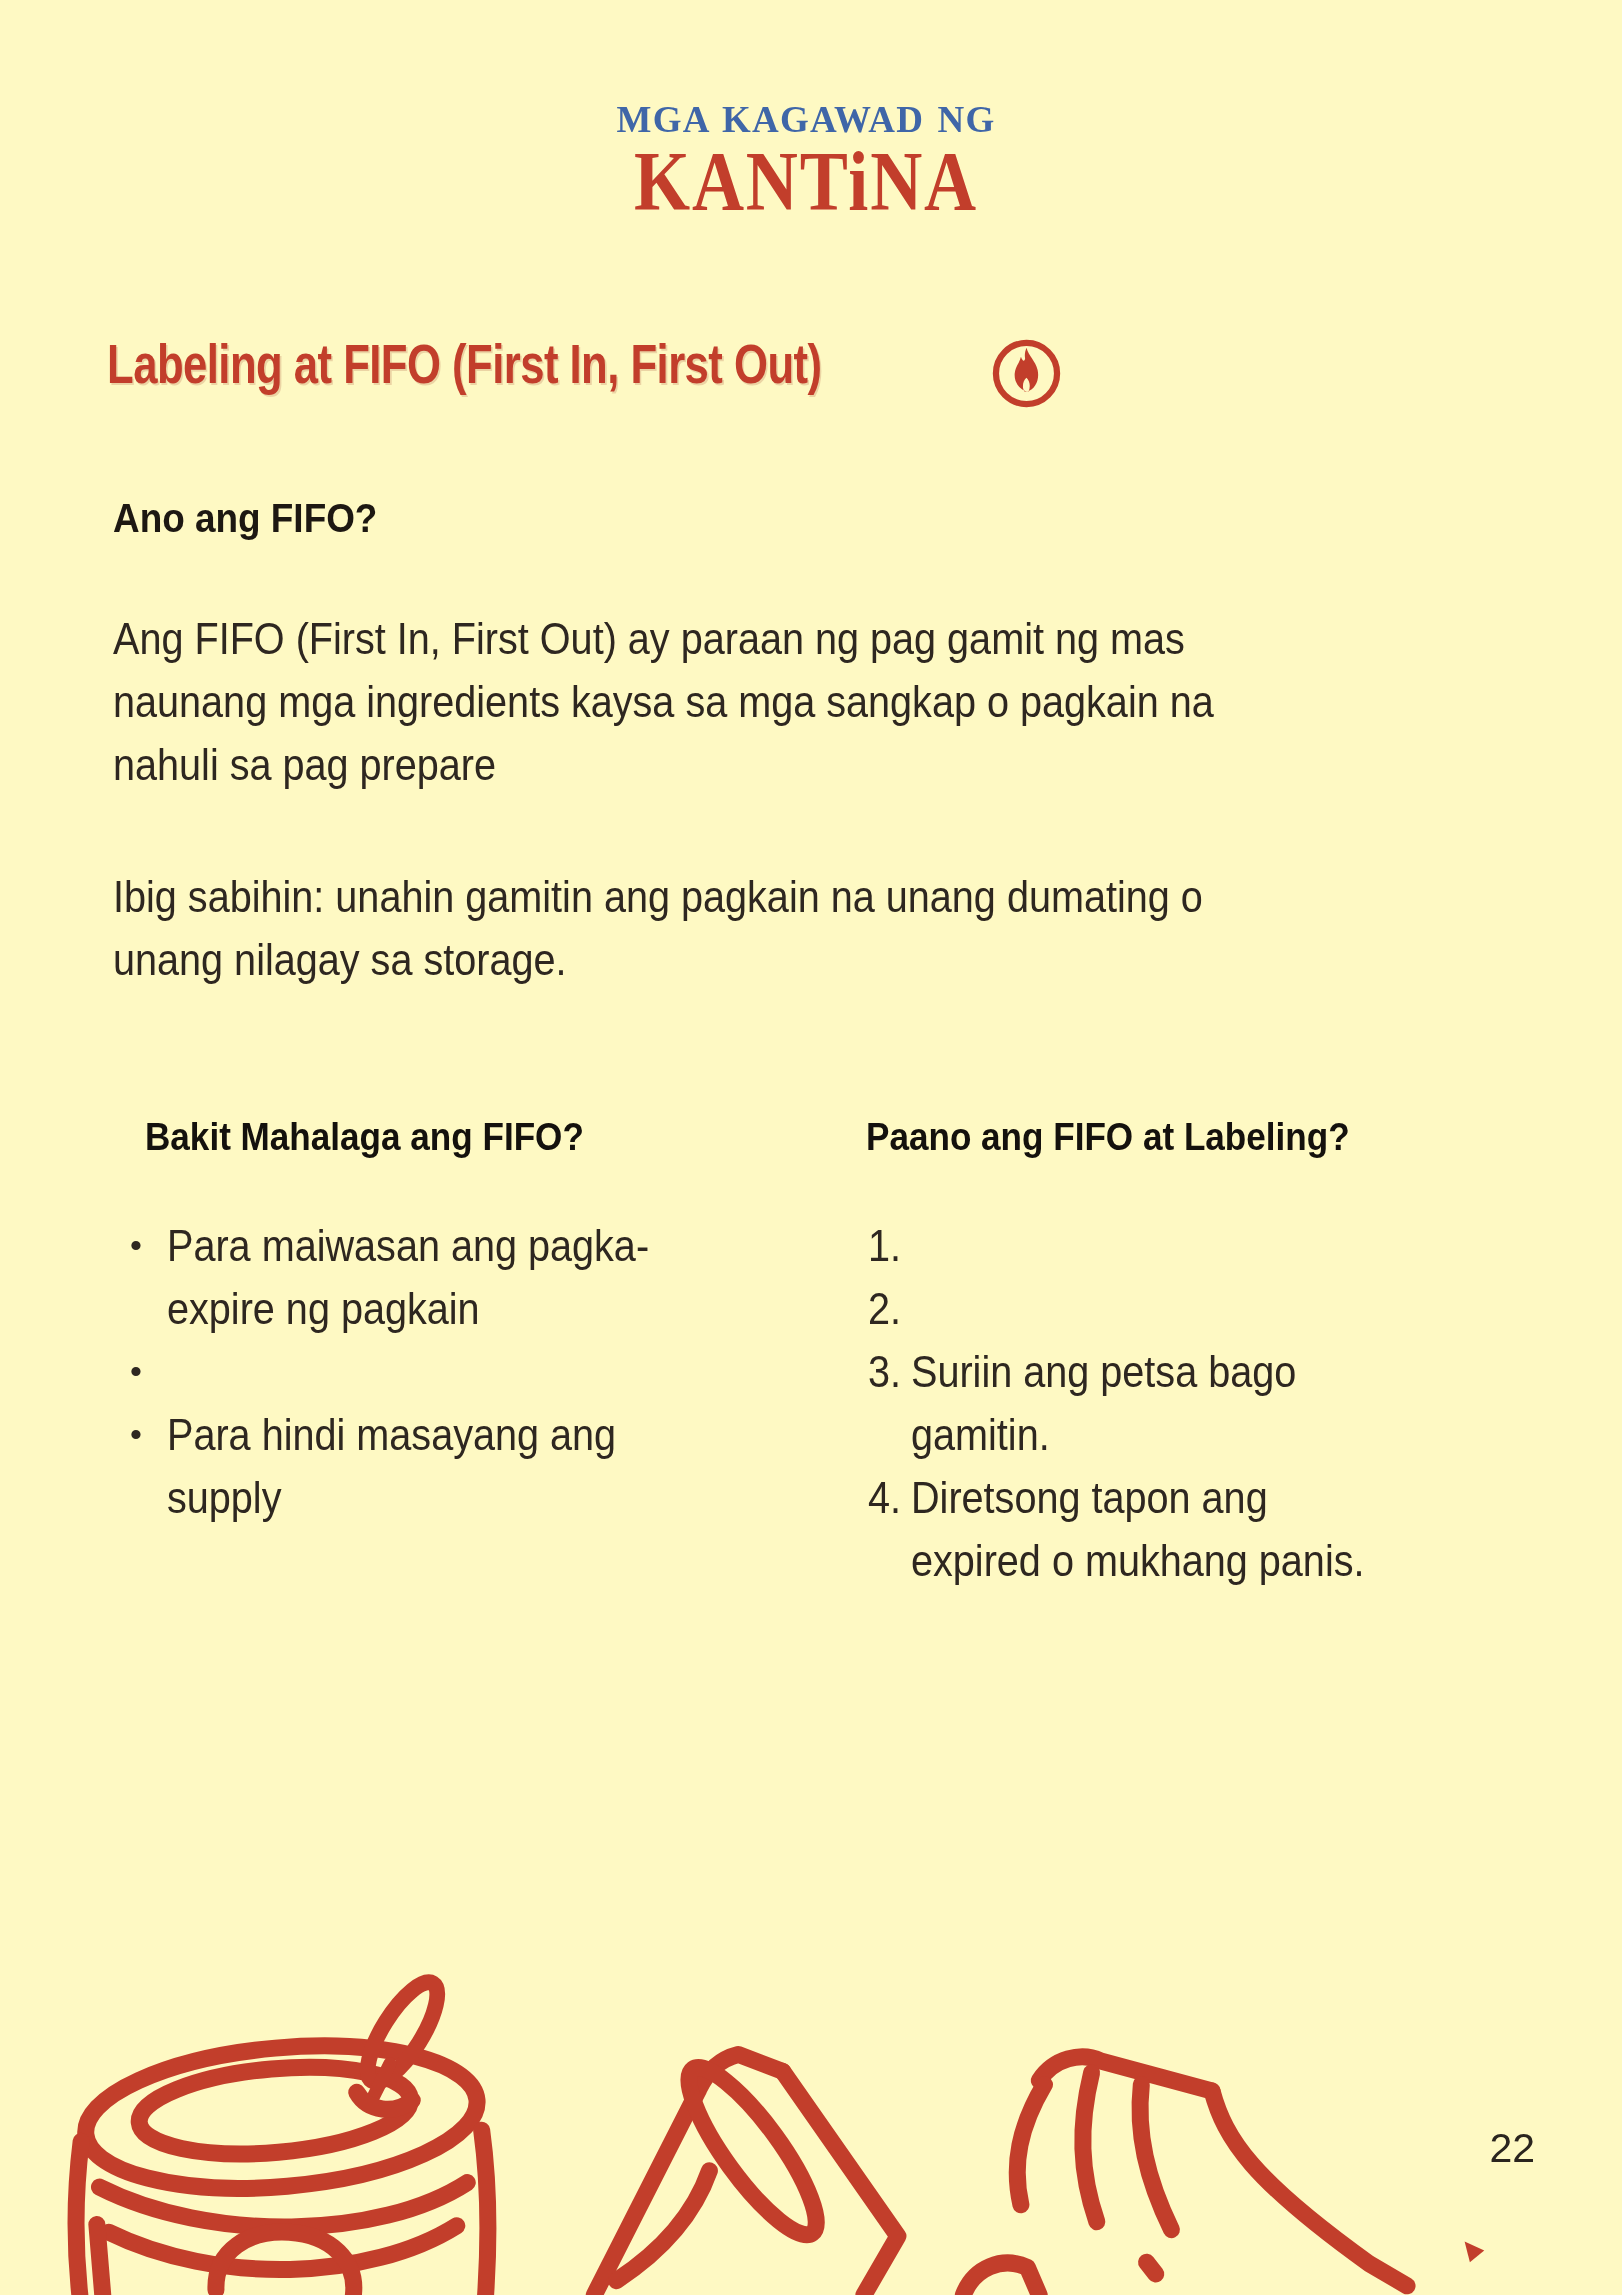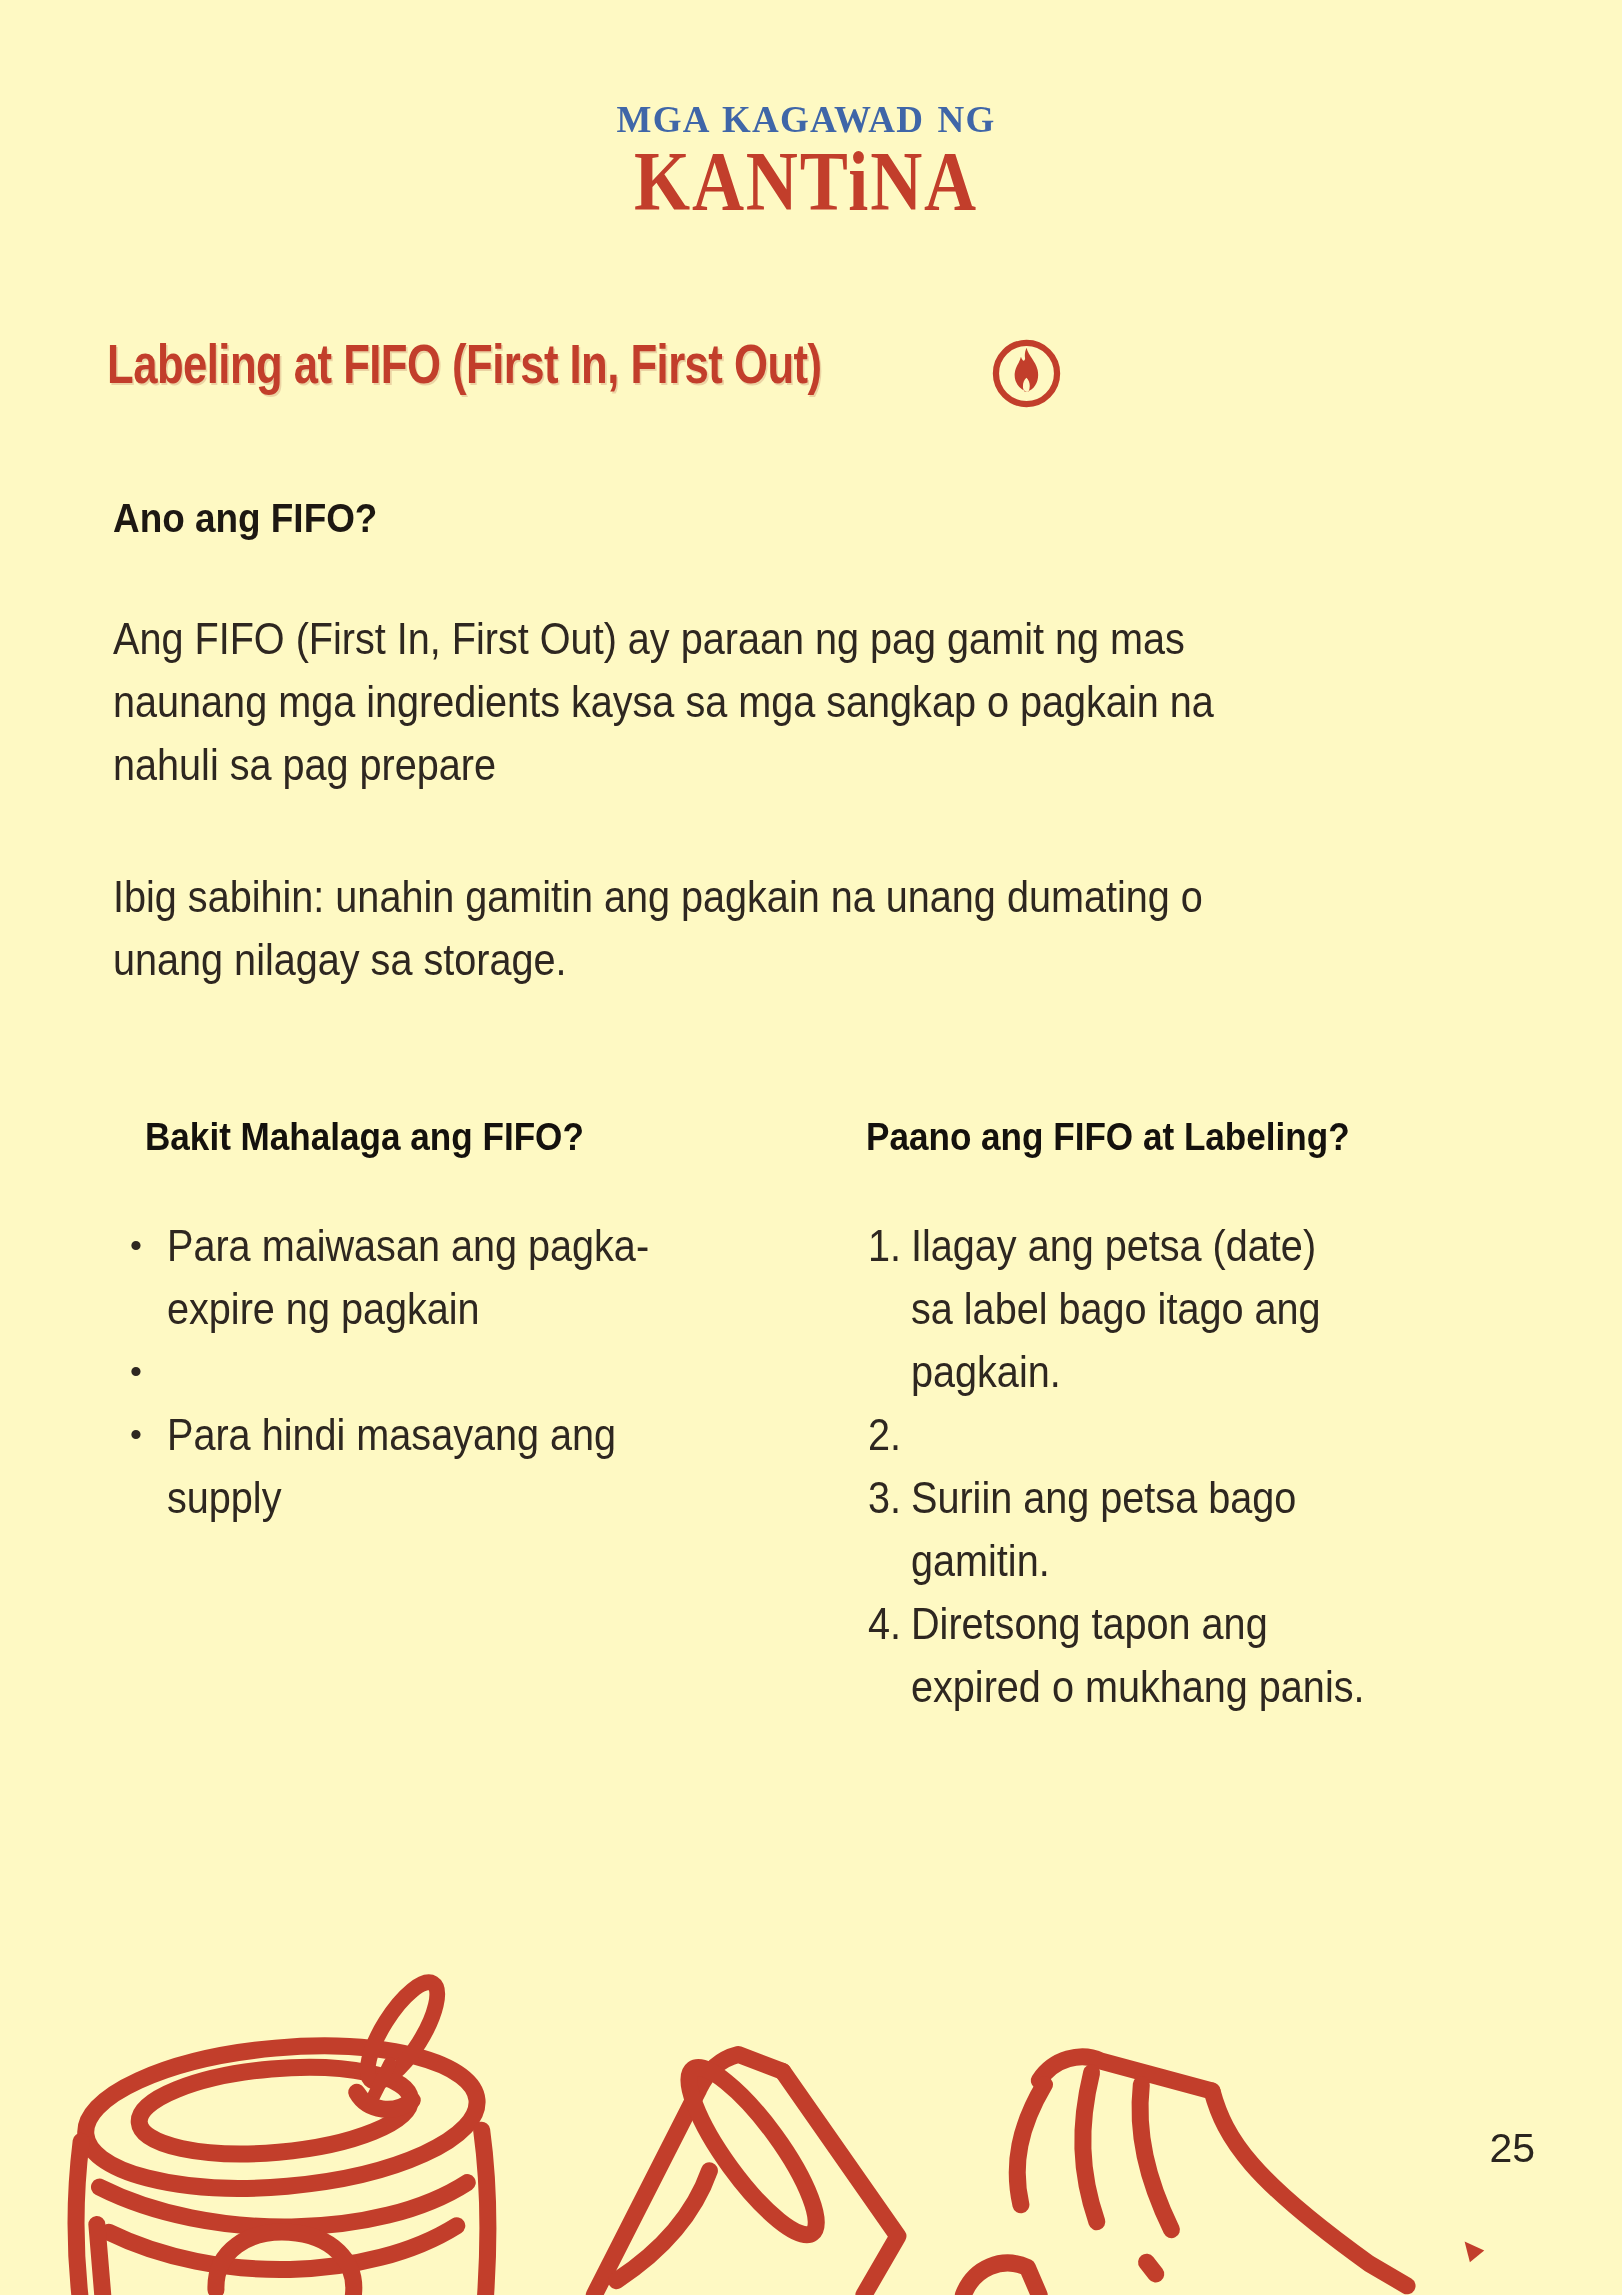--- a/index.html
+++ b/index.html
@@ -147,25 +147,20 @@
         <div class="ln">Para hindi masayang ang</div>
         <div class="ln">supply</div>
       </div>
     </div>
   </div>
 
   <h3 class="colhead how">Paano ang FIFO at Labeling?</h3>
   <div class="list how">
     <div class="item">
       <span class="marker">1.</span>
-      <div>
-        <div class="ln">Ilagay ang petsa (date)</div>
-        <div class="ln">sa label bago itago ang</div>
-        <div class="ln">pagkain.</div>
-      </div>
     </div>
     <div class="item">
       <span class="marker">2.</span>
     </div>
     <div class="item">
       <span class="marker">3.</span>
       <div>
         <div class="ln">Suriin ang petsa bago</div>
         <div class="ln">gamitin.</div>
       </div>
@@ -203,15 +198,15 @@
       <path d="M1596 198 C 1558 262, 1546 320, 1560 382"></path>
       <path d="M1668 180 C 1648 262, 1650 332, 1676 408"></path>
       <path d="M1744 198 C 1736 272, 1752 342, 1790 420"></path>
       <path d="M1852 208 C 1872 282, 1914 344, 2092 472 L 2150 506"></path>
       <path d="M1472 520 C 1488 478, 1532 460, 1570 478 L 1588 520"></path>
       <path d="M1752 470 L 1766 488"></path>
     </g>
     <path d="M2238 438 L 2268 452 L 2246 470 Z" fill="#C23E2B" stroke="none"></path>
   </svg>
 
-  <div class="pagenum">25</div>
+  <div class="pagenum">22</div>
 </div>
 
 
 </body></html>

